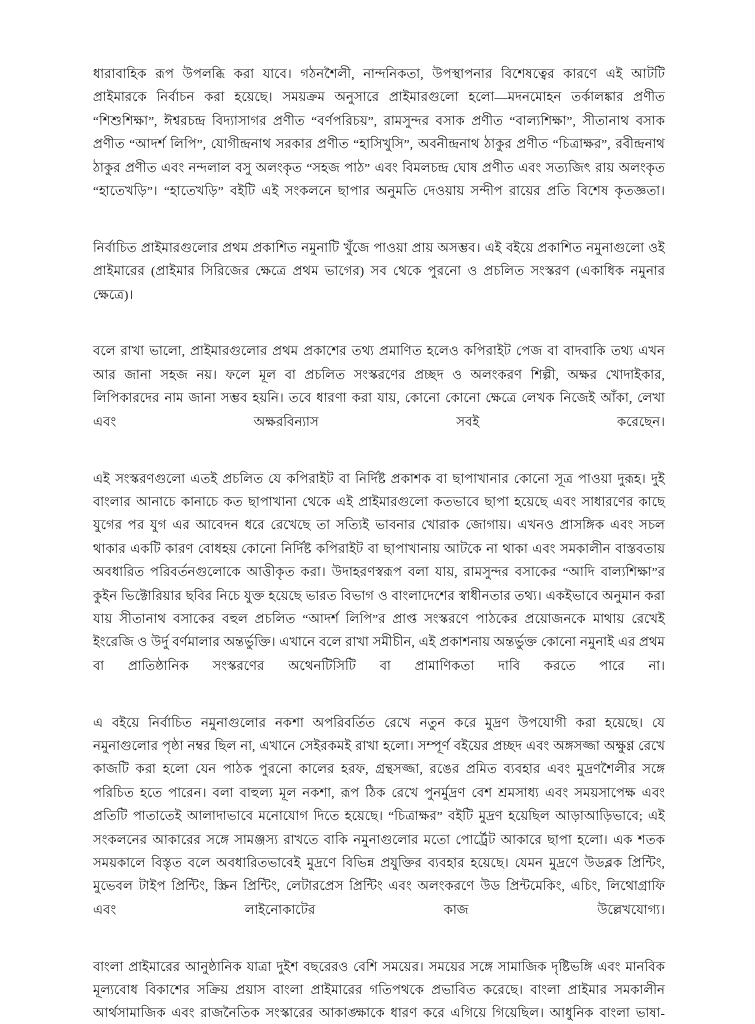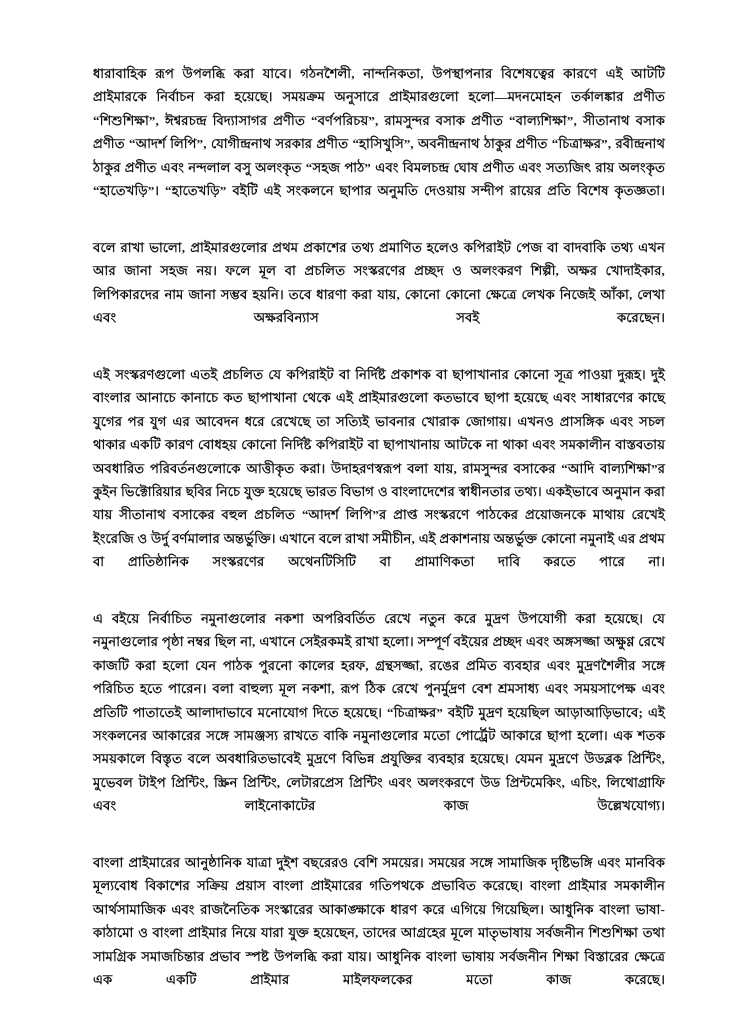--- a/index.html
+++ b/index.html
@@ -29,38 +29,38 @@
     margin: 0 0 10px 0;
     padding: 0;
     font-size: 13.1px;
     line-height: 23.4px;
     text-align: justify;
     text-justify: inter-word;
     word-spacing: 0.02em;
     letter-spacing: 0.01em;
     color: #141414;
     font-family: "Liberation Serif", "DejaVu Serif", serif;
-    font-weight: bold;
     -webkit-font-smoothing: antialiased;
   }
   .para:last-child {
     margin-bottom: 0;
   }
   
   .para::after {
     content: "";
     display: inline-block;
     width: 100%;
   }
 </style>
 </head>
 <body>
 
 <div id="page" lang="bn" style="background: rgb(255, 255, 255); color: rgb(20, 20, 20);">
   <div id="body-text">
     <p class="para">ধারাবাহিক রূপ উপলব্ধি করা যাবে। গঠনশৈলী, নান্দনিকতা, উপস্থাপনার বিশেষত্বের কারণে এই আটটি প্রাইমারকে নির্বাচন করা হয়েছে। সময়ক্রম অনুসারে প্রাইমারগুলো হলো—মদনমোহন তর্কালঙ্কার প্রণীত “শিশুশিক্ষা”, ঈশ্বরচন্দ্র বিদ্যাসাগর প্রণীত “বর্ণপরিচয়”, রামসুন্দর বসাক প্রণীত “বাল্যশিক্ষা”, সীতানাথ বসাক প্রণীত “আদর্শ লিপি”, যোগীন্দ্রনাথ সরকার প্রণীত “হাসিখুসি”, অবনীন্দ্রনাথ ঠাকুর প্রণীত “চিত্রাক্ষর”, রবীন্দ্রনাথ ঠাকুর প্রণীত এবং নন্দলাল বসু অলংকৃত “সহজ পাঠ” এবং বিমলচন্দ্র ঘোষ প্রণীত এবং সত্যজিৎ রায় অলংকৃত “হাতেখড়ি”। “হাতেখড়ি” বইটি এই সংকলনে ছাপার অনুমতি দেওয়ায় সন্দীপ রায়ের প্রতি বিশেষ কৃতজ্ঞতা।</p>
+    <p class="para">নির্বাচিত প্রাইমারগুলোর প্রথম প্রকাশিত নমুনাটি খুঁজে পাওয়া প্রায় অসম্ভব। এই বইয়ে প্রকাশিত নমুনাগুলো ওই প্রাইমারের (প্রাইমার সিরিজের ক্ষেত্রে প্রথম ভাগের) সব থেকে পুরনো ও প্রচলিত সংস্করণ (একাধিক নমুনার ক্ষেত্রে)।</p>
     <p class="para">বলে রাখা ভালো, প্রাইমারগুলোর প্রথম প্রকাশের তথ্য প্রমাণিত হলেও কপিরাইট পেজ বা বাদবাকি তথ্য এখন আর জানা সহজ নয়। ফলে মূল বা প্রচলিত সংস্করণের প্রচ্ছদ ও অলংকরণ শিল্পী, অক্ষর খোদাইকার, লিপিকারদের নাম জানা সম্ভব হয়নি। তবে ধারণা করা যায়, কোনো কোনো ক্ষেত্রে লেখক নিজেই আঁকা, লেখা এবং অক্ষরবিন্যাস সবই করেছেন।</p>
     <p class="para">এই সংস্করণগুলো এতই প্রচলিত যে কপিরাইট বা নির্দিষ্ট প্রকাশক বা ছাপাখানার কোনো সূত্র পাওয়া দুরূহ। দুই বাংলার আনাচে কানাচে কত ছাপাখানা থেকে এই প্রাইমারগুলো কতভাবে ছাপা হয়েছে এবং সাধারণের কাছে যুগের পর যুগ এর আবেদন ধরে রেখেছে তা সত্যিই ভাবনার খোরাক জোগায়। এখনও প্রাসঙ্গিক এবং সচল থাকার একটি কারণ বোধহয় কোনো নির্দিষ্ট কপিরাইট বা ছাপাখানায় আটকে না থাকা এবং সমকালীন বাস্তবতায় অবধারিত পরিবর্তনগুলোকে আত্তীকৃত করা। উদাহরণস্বরূপ বলা যায়, রামসুন্দর বসাকের “আদি বাল্যশিক্ষা”র কুইন ভিক্টোরিয়ার ছবির নিচে যুক্ত হয়েছে ভারত বিভাগ ও বাংলাদেশের স্বাধীনতার তথ্য। একইভাবে অনুমান করা যায় সীতানাথ বসাকের বহুল প্রচলিত “আদর্শ লিপি”র প্রাপ্ত সংস্করণে পাঠকের প্রয়োজনকে মাথায় রেখেই ইংরেজি ও উর্দু বর্ণমালার অন্তর্ভুক্তি। এখানে বলে রাখা সমীচীন, এই প্রকাশনায় অন্তর্ভুক্ত কোনো নমুনাই এর প্রথম বা প্রাতিষ্ঠানিক সংস্করণের অথেনটিসিটি বা প্রামাণিকতা দাবি করতে পারে না।</p>
     <p class="para">এ বইয়ে নির্বাচিত নমুনাগুলোর নকশা অপরিবর্তিত রেখে নতুন করে মুদ্রণ উপযোগী করা হয়েছে। যে নমুনাগুলোর পৃষ্ঠা নম্বর ছিল না, এখানে সেইরকমই রাখা হলো। সম্পূর্ণ বইয়ের প্রচ্ছদ এবং অঙ্গসজ্জা অক্ষুণ্ণ রেখে কাজটি করা হলো যেন পাঠক পুরনো কালের হরফ, গ্রন্থসজ্জা, রঙের প্রমিত ব্যবহার এবং মুদ্রণশৈলীর সঙ্গে পরিচিত হতে পারেন। বলা বাহুল্য মূল নকশা, রূপ ঠিক রেখে পুনর্মুদ্রণ বেশ শ্রমসাধ্য এবং সময়সাপেক্ষ এবং প্রতিটি পাতাতেই আলাদাভাবে মনোযোগ দিতে হয়েছে। “চিত্রাক্ষর” বইটি মুদ্রণ হয়েছিল আড়াআড়িভাবে; এই সংকলনের আকারের সঙ্গে সামঞ্জস্য রাখতে বাকি নমুনাগুলোর মতো পোর্ট্রেট আকারে ছাপা হলো। এক শতক সময়কালে বিস্তৃত বলে অবধারিতভাবেই মুদ্রণে বিভিন্ন প্রযুক্তির ব্যবহার হয়েছে। যেমন মুদ্রণে উডব্লক প্রিন্টিং, মুভেবল টাইপ প্রিন্টিং, স্ক্রিন প্রিন্টিং, লেটারপ্রেস প্রিন্টিং এবং অলংকরণে উড প্রিন্টমেকিং, এচিং, লিথোগ্রাফি এবং লাইনোকাটের কাজ উল্লেখযোগ্য।</p>
     <p class="para">বাংলা প্রাইমারের আনুষ্ঠানিক যাত্রা দুইশ বছরেরও বেশি সময়ের। সময়ের সঙ্গে সামাজিক দৃষ্টিভঙ্গি এবং মানবিক মূল্যবোধ বিকাশের সক্রিয় প্রয়াস বাংলা প্রাইমারের গতিপথকে প্রভাবিত করেছে। বাংলা প্রাইমার সমকালীন আর্থসামাজিক এবং রাজনৈতিক সংস্কারের আকাঙ্ক্ষাকে ধারণ করে এগিয়ে গিয়েছিল। আধুনিক বাংলা ভাষা-কাঠামো ও বাংলা প্রাইমার নিয়ে যারা যুক্ত হয়েছেন, তাদের আগ্রহের মূলে মাতৃভাষায় সর্বজনীন শিশুশিক্ষা তথা সামগ্রিক সমাজচিন্তার প্রভাব স্পষ্ট উপলব্ধি করা যায়। আধুনিক বাংলা ভাষায় সর্বজনীন শিক্ষা বিস্তারের ক্ষেত্রে এক একটি প্রাইমার মাইলফলকের মতো কাজ করেছে।</p>
 
   </div>
 </div>
 
 </body></html>

